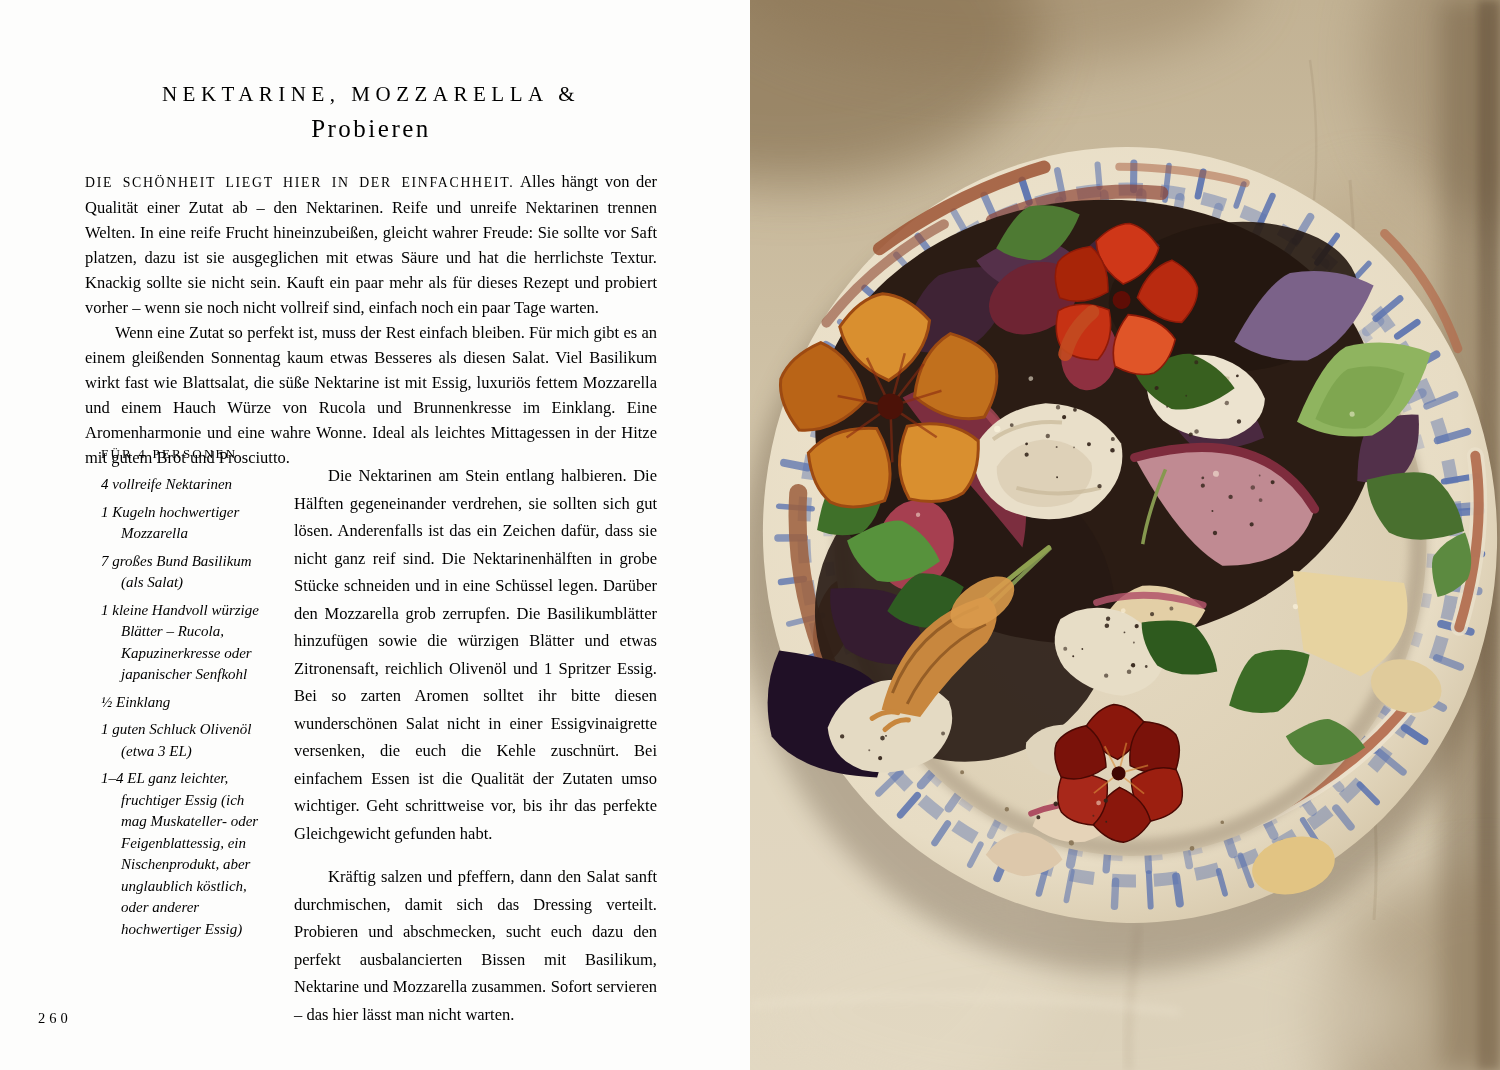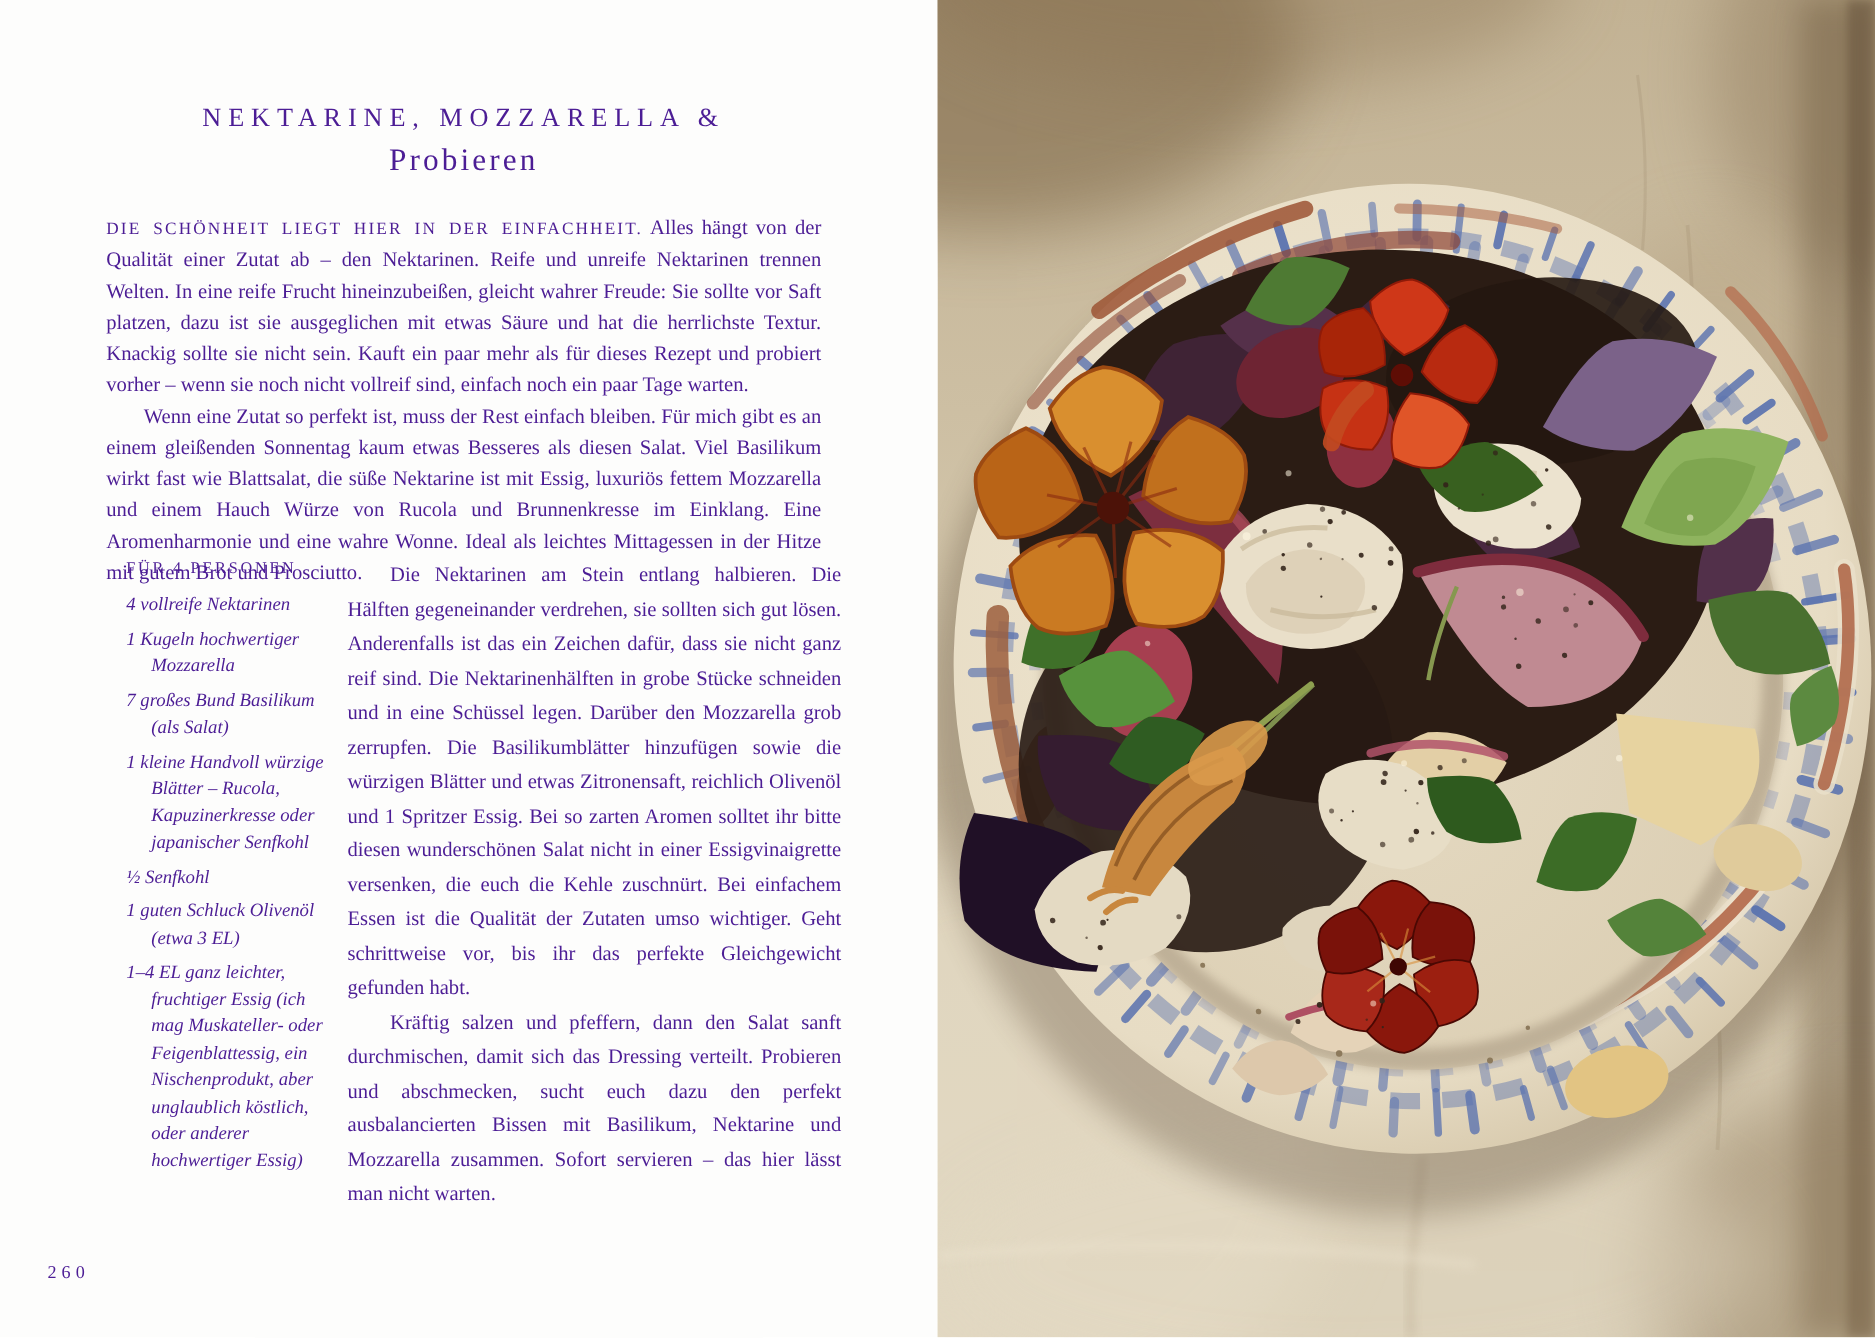--- a/index.html
+++ b/index.html
@@ -1,36 +1,36 @@
 <!DOCTYPE html>
 <html><head>
 <meta charset="utf-8">
 <style>
   * { margin:0; padding:0; box-sizing:border-box; }
   html,body { background:#fff; }
   #screenshot{
     position:relative; width:1500px; height:1070px; overflow:hidden;
-    background:#fdfdfc; font-family:"Liberation Serif", serif; color:#4c1d95;
+    background:#fdfdfc; font-family:"Liberation Serif", serif; color:#000000;
   }
   
   .page-left{ position:absolute; left:0; top:0; width:750px; height:1070px; background:#fdfdfc; }
   .title{ position:absolute; left:85px; top:82px; width:572px; text-align:center; }
   .t1{ font-size:21px; letter-spacing:5.5px; white-space:nowrap; }
   .t2{ font-size:25px; letter-spacing:2.5px; margin-top:8px; }
   .intro{ position:absolute; left:85px; top:169px; width:572px; font-size:16.5px; line-height:25px; text-align:justify; }
   .intro p{ margin:0; }
   .intro .p2{ text-indent:30px; }
   .lead{ font-size:13.8px; letter-spacing:1.7px; word-spacing:2px; }
   .cols{ position:absolute; left:101px; top:446px; width:572px; display:flex; }
   .ingredients{ width:172px; flex:0 0 172px; }
   .serves{ font-size:13px; letter-spacing:2.2px; margin-bottom:12px; }
   .ingredients ul{ list-style:none; font-style:italic; font-size:15px; line-height:21.5px; }
   .ingredients li{ padding-left:20px; text-indent:-20px; margin-bottom:6px; }
   .method{ margin-left:5px; width:395px; font-size:16.5px; line-height:27.5px; text-align:justify; }
-  .method p{ text-indent:34px; margin:0; }
+  .method p{ text-indent:34px; margin:16px; }
   .pagenum{ position:absolute; left:38px; top:1010px; font-size:14.5px; letter-spacing:4px; }
   
   .page-right{ position:absolute; left:750px; top:0; width:750px; height:1070px; }
   .page-right svg{ display:block; }
 </style>
 </head>
 <body>
 
 <div id="screenshot">
 
@@ -46,21 +46,21 @@
     </div>
 
     <div class="cols">
       <aside class="ingredients">
         <div class="serves">FÜR 4 PERSONEN</div>
         <ul>
           <li>4 vollreife Nektarinen</li>
           <li>1 Kugeln hochwertiger Mozzarella</li>
           <li>7 großes Bund Basilikum (als Salat)</li>
           <li>1 kleine Handvoll würzige Blätter – Rucola, Kapuzinerkresse oder japanischer Senfkohl</li>
-          <li>½ Senfkohl</li>
+          <li>½ Einklang</li>
           <li>1 guten Schluck Olivenöl (etwa 3 EL)</li>
           <li>1–4 EL ganz leichter, fruchtiger Essig (ich mag Muskateller- oder Feigenblattessig, ein Nischenprodukt, aber unglaublich köstlich, oder anderer hochwertiger Essig)</li>
         </ul>
       </aside>
       <div class="method">
         <p>Die Nektarinen am Stein entlang halbieren. Die Hälften gegeneinander verdrehen, sie sollten sich gut lösen. Anderenfalls ist das ein Zeichen dafür, dass sie nicht ganz reif sind. Die Nektarinenhälften in grobe Stücke schneiden und in eine Schüssel legen. Darüber den Mozzarella grob zerrupfen. Die Basilikumblätter hinzufügen sowie die würzigen Blätter und etwas Zitronensaft, reichlich Olivenöl und 1 Spritzer Essig. Bei so zarten Aromen solltet ihr bitte diesen wunderschönen Salat nicht in einer Essigvinaigrette versenken, die euch die Kehle zuschnürt. Bei einfachem Essen ist die Qualität der Zutaten umso wichtiger. Geht schrittweise vor, bis ihr das perfekte Gleichgewicht gefunden habt.</p>
         <p>Kräftig salzen und pfeffern, dann den Salat sanft durchmischen, damit sich das Dressing verteilt. Probieren und abschmecken, sucht euch dazu den perfekt ausbalancierten Bissen mit Basilikum, Nektarine und Mozzarella zusammen. Sofort servieren – das hier lässt man nicht warten.</p>
       </div>
     </div>
 

